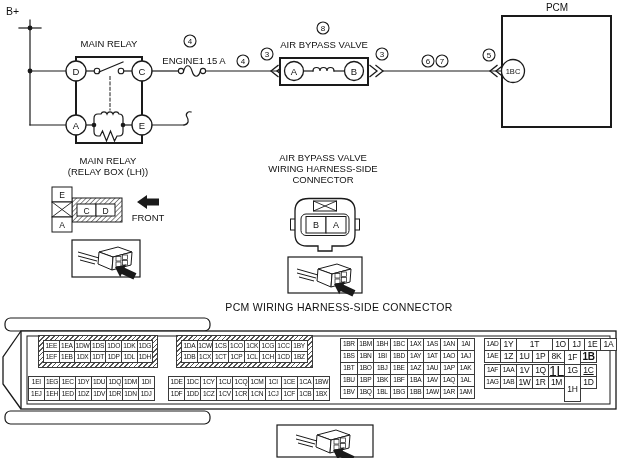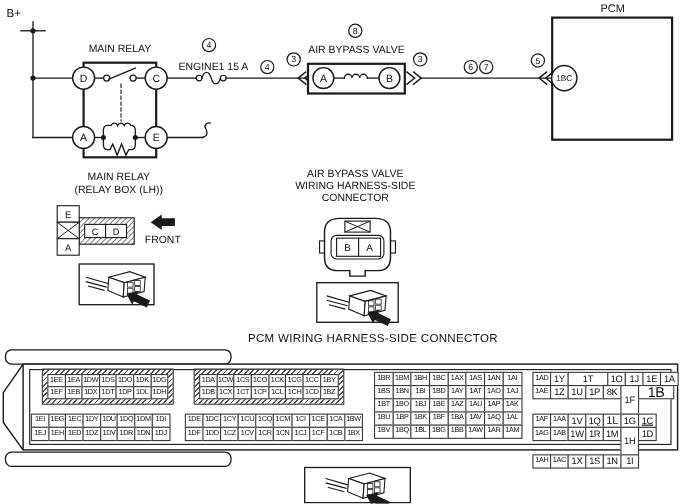--- a/index.html
+++ b/index.html
@@ -332,45 +332,37 @@
           <div class="pcell" style="width: 17px; height: 13px; margin-left: -1px; font-size: 8.5px;">1J</div>
           <div class="pcell" style="width: 17px; height: 13px; margin-left: -1px; font-size: 8.5px;">1E</div>
           <div class="pcell" style="width: 17px; height: 13px; margin-left: -1px; font-size: 8.5px;">1A</div>
         </div>
         <div class="prow" style="margin-top: -1px;">
           <div class="pcell" style="width: 17px; height: 13px; font-size: 6.6px;">1AE</div>
           <div class="pcell" style="width: 17px; height: 13px; margin-left: -1px; font-size: 8.5px;">1Z</div>
           <div class="pcell" style="width: 17px; height: 13px; margin-left: -1px; font-size: 8.5px;">1U</div>
           <div class="pcell" style="width: 17px; height: 13px; margin-left: -1px; font-size: 8.5px;">1P</div>
           <div class="pcell" style="width: 17px; height: 13px; margin-left: -1px; font-size: 8.5px;">8K</div>
-          <div class="pcell" style="width: 17px; height: 27px; margin-left: -1px; font-size: 8.5px;">1F</div>
-          <div class="pcell" style="width: 33px; height: 13px; margin-left: -1px; font-size: 13px;">1B</div>
+          <div class="pcell" style="width: 17px; height: 15px; margin-left: -1px; font-size: 8.5px;">1F</div>
+          <div class="pcell" style="width: 17px; height: 13px; margin-left: -1px; font-size: 10px; font-weight: bold;">1B</div>
         </div>
         <div class="prow" style="margin-top: -1px;">
           <div class="pcell" style="width: 17px; height: 13px; font-size: 6.6px;">1AF</div>
           <div class="pcell" style="width: 17px; height: 13px; margin-left: -1px; font-size: 6.6px;">1AA</div>
           <div class="pcell" style="width: 17px; height: 13px; margin-left: -1px; font-size: 8.5px;">1V</div>
           <div class="pcell" style="width: 17px; height: 13px; margin-left: -1px; font-size: 8.5px;">1Q</div>
-          <div class="pcell" style="width: 17px; height: 13px; margin-left: -1px; font-size: 10px;">1L</div>
+          <div class="pcell" style="width: 17px; height: 13px; margin-left: -1px; font-size: 14px;">1L</div>
           <div class="pcell" style="width: 17px; height: 13px; margin-left: -1px; font-size: 8.5px;">1G</div>
           <div class="pcell" style="width: 17px; height: 13px; margin-left: -1px; font-size: 8.5px; text-decoration: underline;">1C</div>
         </div>
         <div class="prow" style="margin-top: -1px;">
           <div class="pcell" style="width: 17px; height: 13px; font-size: 6.6px;">1AG</div>
           <div class="pcell" style="width: 17px; height: 13px; margin-left: -1px; font-size: 6.6px;">1AB</div>
           <div class="pcell" style="width: 17px; height: 13px; margin-left: -1px; font-size: 8.5px;">1W</div>
           <div class="pcell" style="width: 17px; height: 13px; margin-left: -1px; font-size: 8.5px;">1R</div>
           <div class="pcell" style="width: 17px; height: 13px; margin-left: -1px; font-size: 8.5px;">1M</div>
           <div class="pcell" style="width: 17px; height: 26px; margin-left: -1px; font-size: 8.5px;">1H</div>
           <div class="pcell" style="width: 17px; height: 13px; margin-left: -1px; font-size: 8.5px;">1D</div>
         </div>
-        <div class="prow" style="margin-top: -1px;">
-          <div class="pcell" style="width: 17px; height: 13px; font-size: 6.6px;">1AH</div>
-          <div class="pcell" style="width: 17px; height: 13px; margin-left: -1px; font-size: 6.6px;">1AC</div>
-          <div class="pcell" style="width: 17px; height: 13px; margin-left: -1px; font-size: 8.5px;">1X</div>
-          <div class="pcell" style="width: 17px; height: 13px; margin-left: -1px; font-size: 8.5px;">1S</div>
-          <div class="pcell" style="width: 17px; height: 13px; margin-left: -1px; font-size: 8.5px;">1N</div>
-          <div class="pcell" style="width: 17px; height: 13px; margin-left: -1px; font-size: 8.5px;">1I</div>
-        </div>
       </div>
     </div>
 
 </div>
 
 </body></html>

